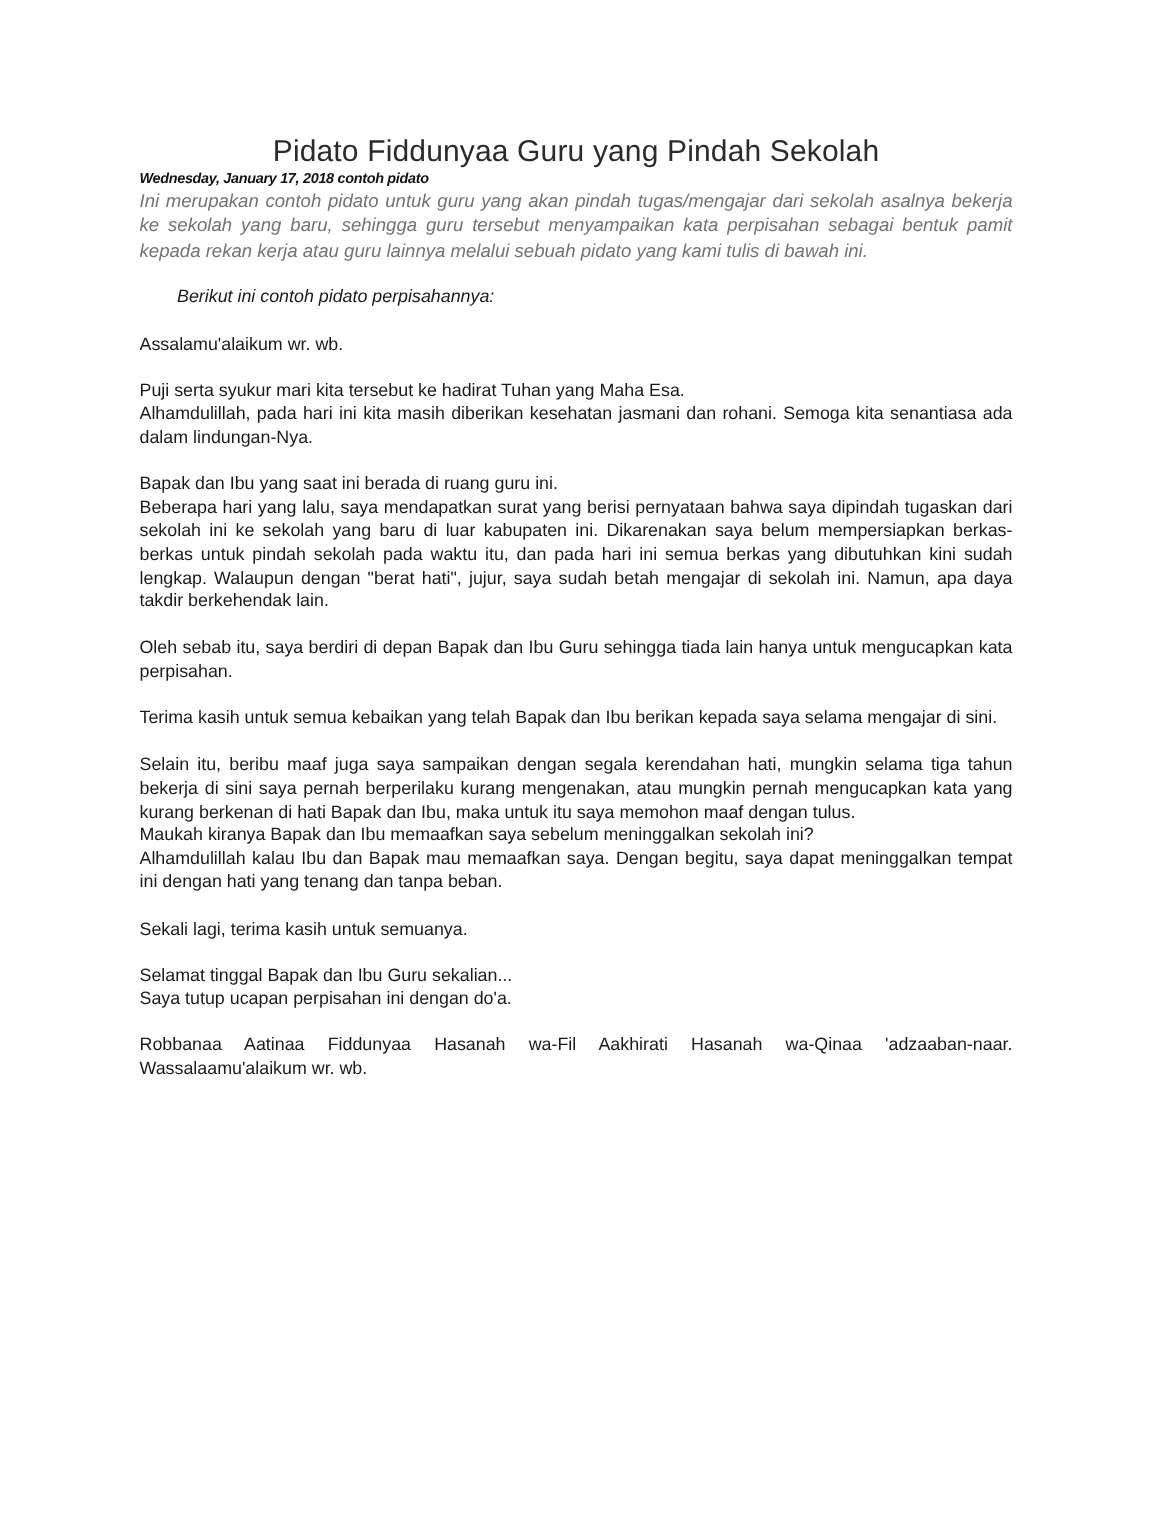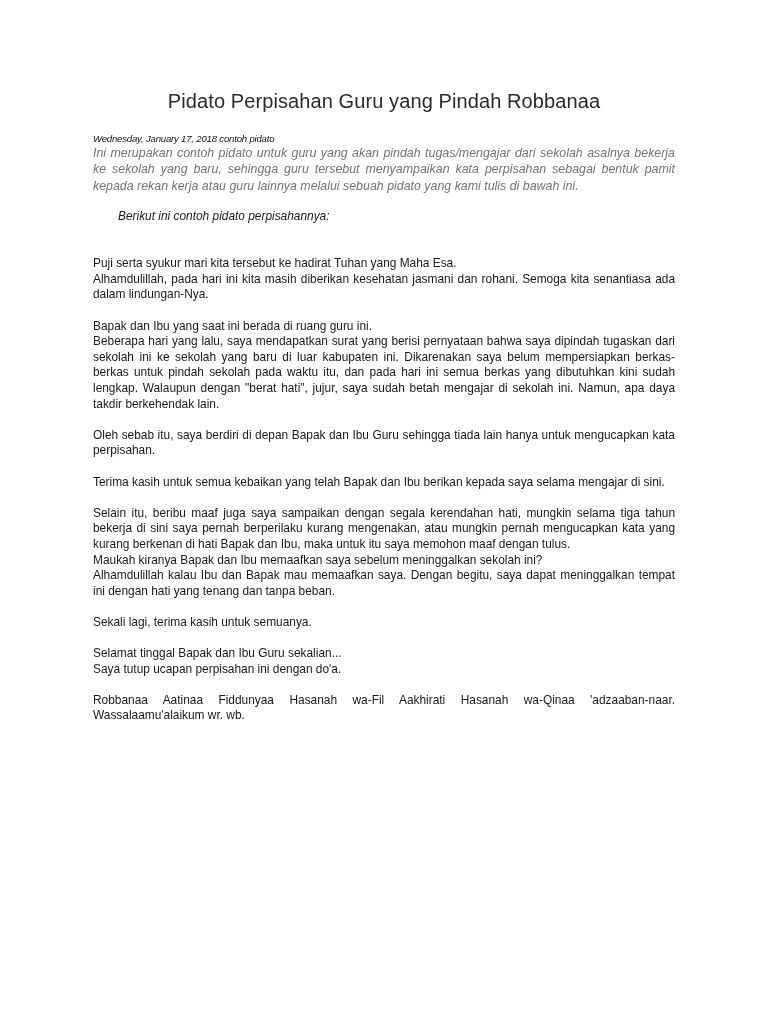--- a/index.html
+++ b/index.html
@@ -24,23 +24,22 @@
     .title {
       text-align: center;
       font-size: 20px;
       font-weight: normal;
       color: #2b2b2b;
       margin: 0;
       line-height: 26px;
       letter-spacing: 0.1px;
     }
     .meta {
-      margin-top: 19px;
       font-size: 9.6px;
-      font-weight: normal;
+      font-weight: bold;
       font-style: italic;
       line-height: 12px;
       color: #111;
       letter-spacing: -0.2px;
     }
     .intro {
       font-style: italic;
       font-size: 12.4px;
       line-height: 16.3px;
       text-align: justify;
@@ -62,32 +61,35 @@
       height: 15.6px;
     }
     .line {
       display: block;
     }
   </style>
 </head>
 <body>
 
 <div class="page">
-  <h1 class="title">Pidato Perpisahan Guru yang Pindah Robbanaa</h1>
+  <h1 class="title">Pidato Fiddunyaa Guru yang Pindah Sekolah</h1>
 
   <div class="meta">Wednesday, January 17, 2018 contoh pidato</div>
 
   <p class="intro">Ini merupakan contoh pidato untuk guru yang akan pindah tugas/mengajar dari sekolah asalnya bekerja ke sekolah yang baru, sehingga guru tersebut menyampaikan kata perpisahan sebagai bentuk pamit kepada rekan kerja atau guru lainnya melalui sebuah pidato yang kami tulis di bawah ini.</p>
 
   <div class="gap"></div>
 
   <p class="para italic">Berikut ini contoh pidato perpisahannya:</p>
 
   <div class="gap"></div>
 
+  <p class="para">
+    <span class="line">Assalamu'alaikum wr. wb.</span>
+  </p>
 
   <div class="gap"></div>
 
   <p class="para">
     <span class="line">Puji serta syukur mari kita tersebut ke hadirat Tuhan yang Maha Esa.</span>
     <span class="line">Alhamdulillah, pada hari ini kita masih diberikan kesehatan jasmani dan rohani.  Semoga kita senantiasa ada dalam lindungan-Nya.</span>
   </p>
 
   <div class="gap"></div>
 

